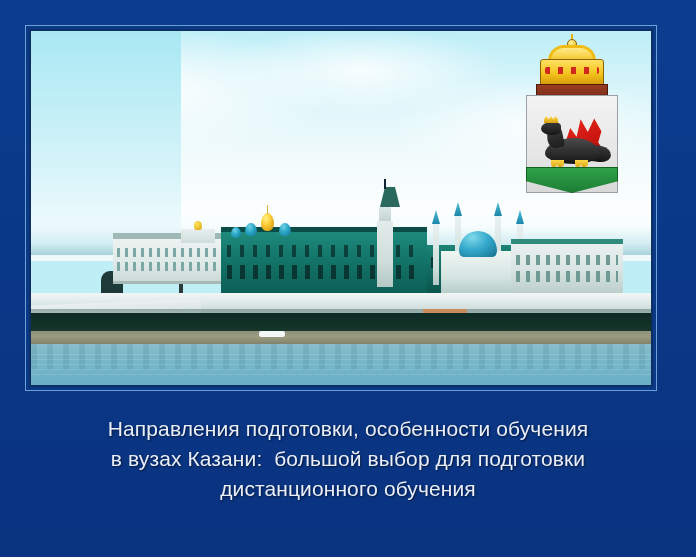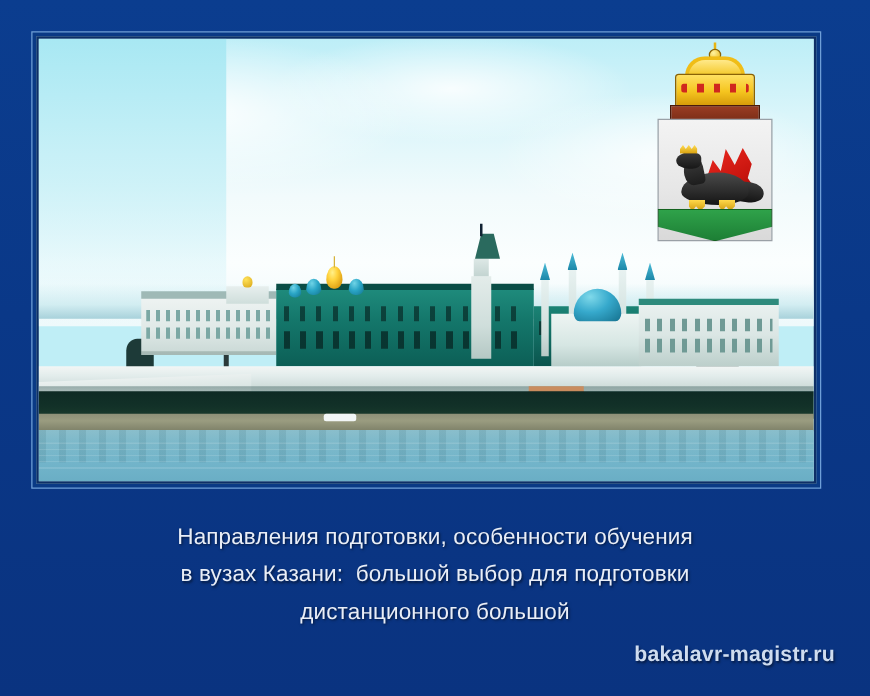--- a/index.html
+++ b/index.html
@@ -382,21 +382,21 @@
   }
   .zilant .leg1{left:12px;}
   .zilant .leg2{left:36px;}
 
   
   #caption{
     position:absolute;
     left:0;top:414px;width:696px;
     text-align:center;
     color:#e9eef7;
-    font-size:18px;
+    font-size:21px;
     line-height:30px;
     letter-spacing:.1px;
     text-shadow:1px 1px 2px rgba(0,0,0,.55);
   }
   #caption .line{display:block;white-space:pre;}
 
   #watermark{
     position:absolute;
     right:28px;top:514px;
     color:#cfdcef;
@@ -514,18 +514,17 @@
           <div class="green"></div>
         </div>
       </div>
 
     </div>
   </div>
 
   <div id="caption">
     <span class="line">Направления подготовки, особенности обучения</span>
     <span class="line">в вузах Казани:  большой выбор для подготовки</span>
-    <span class="line">дистанционного большой</span>
+    <span class="line">дистанционного обучения</span>
   </div>
 
-  <div id="watermark">bakalavr-magistr.ru</div>
 
 </div>
 
 </body></html>

